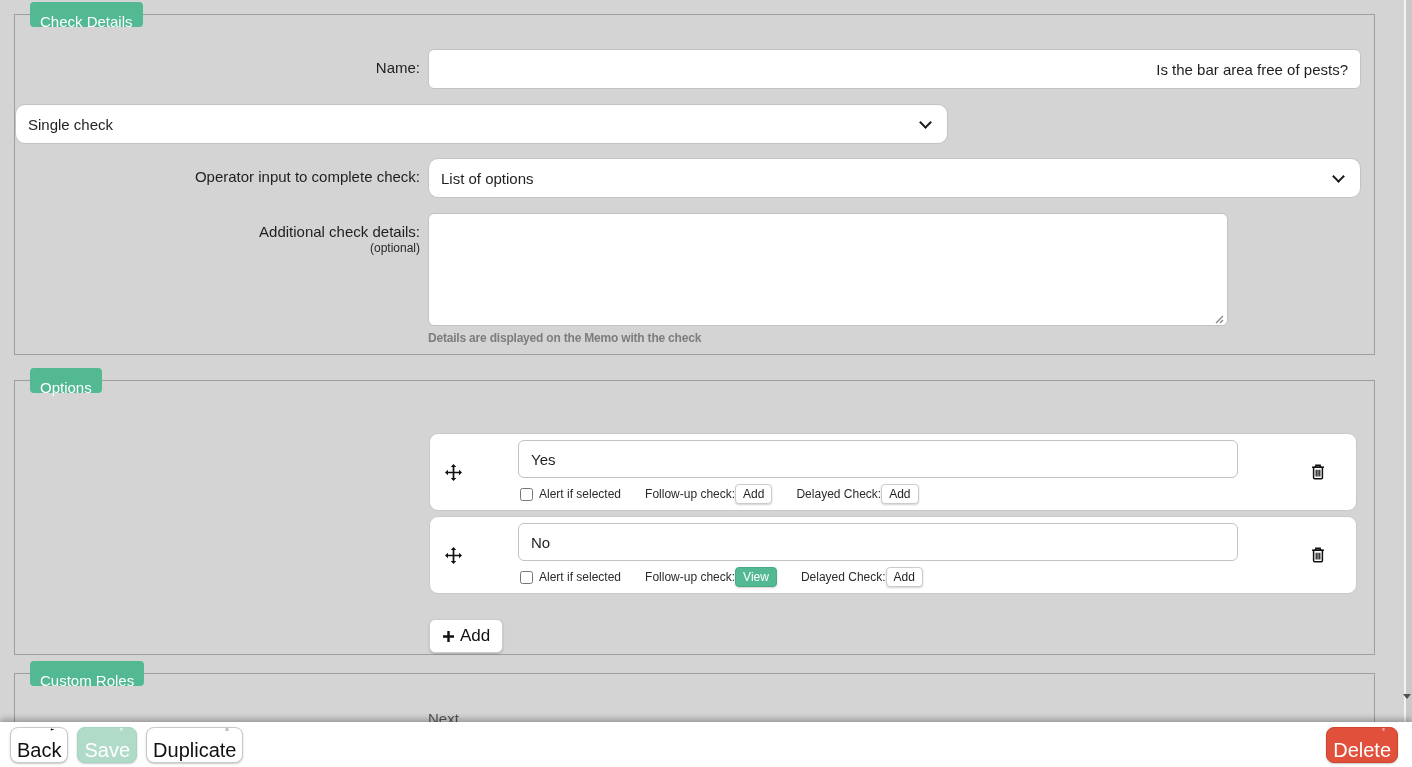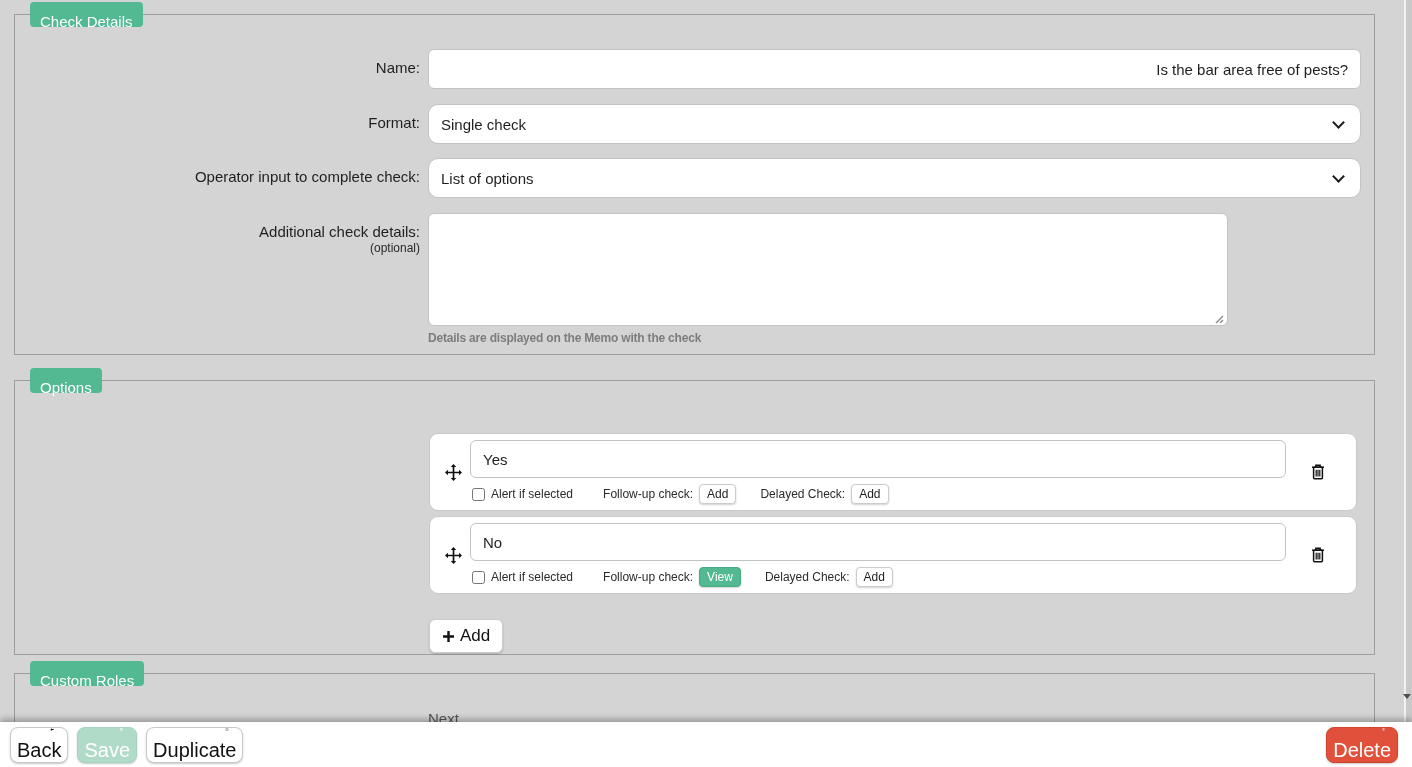--- a/index.html
+++ b/index.html
@@ -60,35 +60,35 @@
   .hint {
     margin-top:5px; font-size:12px; font-weight:bold; color:#7d7d7d;
     letter-spacing:-0.2px;
   }
 
   
   .sec-options { margin-top:25px; height:275px; padding:52px 0 0 414px; }
   .option-card {
     width:928px; background:#fff; border:1px solid #c9c9c9; border-radius:9px;
     padding:6px 12px 6px 6px; margin-bottom:5px;
-    display:grid; grid-template-columns:34px 1fr 52px;
+    display:grid; grid-template-columns:34px 1fr 52px;gap:48px;
   }
   .move-cell { display:flex; align-items:center; justify-content:center; }
   .opt-mid { padding-right:6px; }
   .opt-input {
     width:100%; height:38px; border:1px solid #c3c3c3; border-radius:6px;
     padding:0 12px; font-size:15px; font-family:"Liberation Sans",sans-serif;
     background:#fff; color:#1f1f1f; outline:none;
   }
   .opt-controls {
     display:flex; align-items:center; margin-top:6px; height:20px;
     font-size:12px; color:#2b2b2b;
   }
   .opt-controls input[type=checkbox] { width:13px; height:13px; margin:0 6px 0 2px; }
-  .ctrl-label { margin-right:6px; }
+  .ctrl-label { }
   .gap-lg { margin-left:24px; }
   .small-btn {
     border:1px solid #ccc; background:#fff; border-radius:4px;
     font-size:12px; line-height:16px; padding:1px 7px; color:#1f1f1f;
     box-shadow:0 1px 2px rgba(0,0,0,0.18); cursor:pointer;
     font-family:"Liberation Sans",sans-serif;
   }
   .small-btn.view { background:#52b993; border-color:#49aa86; color:#fff; }
   .trash-cell { display:flex; align-items:center; justify-content:center; }
   .icon-btn { background:none; border:none; padding:2px; cursor:pointer; line-height:0; }
@@ -144,21 +144,20 @@
     <div class="legend">Check Details</div>
 
     <div class="form-row">
       <div class="form-label">Name:</div>
       <div class="form-field">
         <input class="text-input" type="text" value="Is the bar area free of pests?" style="">
       </div>
     </div>
 
     <div class="form-row tight">
-      <div class="form-label">Format:</div>
       <div class="form-field">
         <div class="select-box">
           <span>Single check</span>
           <span class="chevron"></span>
         </div>
       </div>
     </div>
 
     <div class="form-row">
       <div class="form-label">Operator input to complete check:</div>

